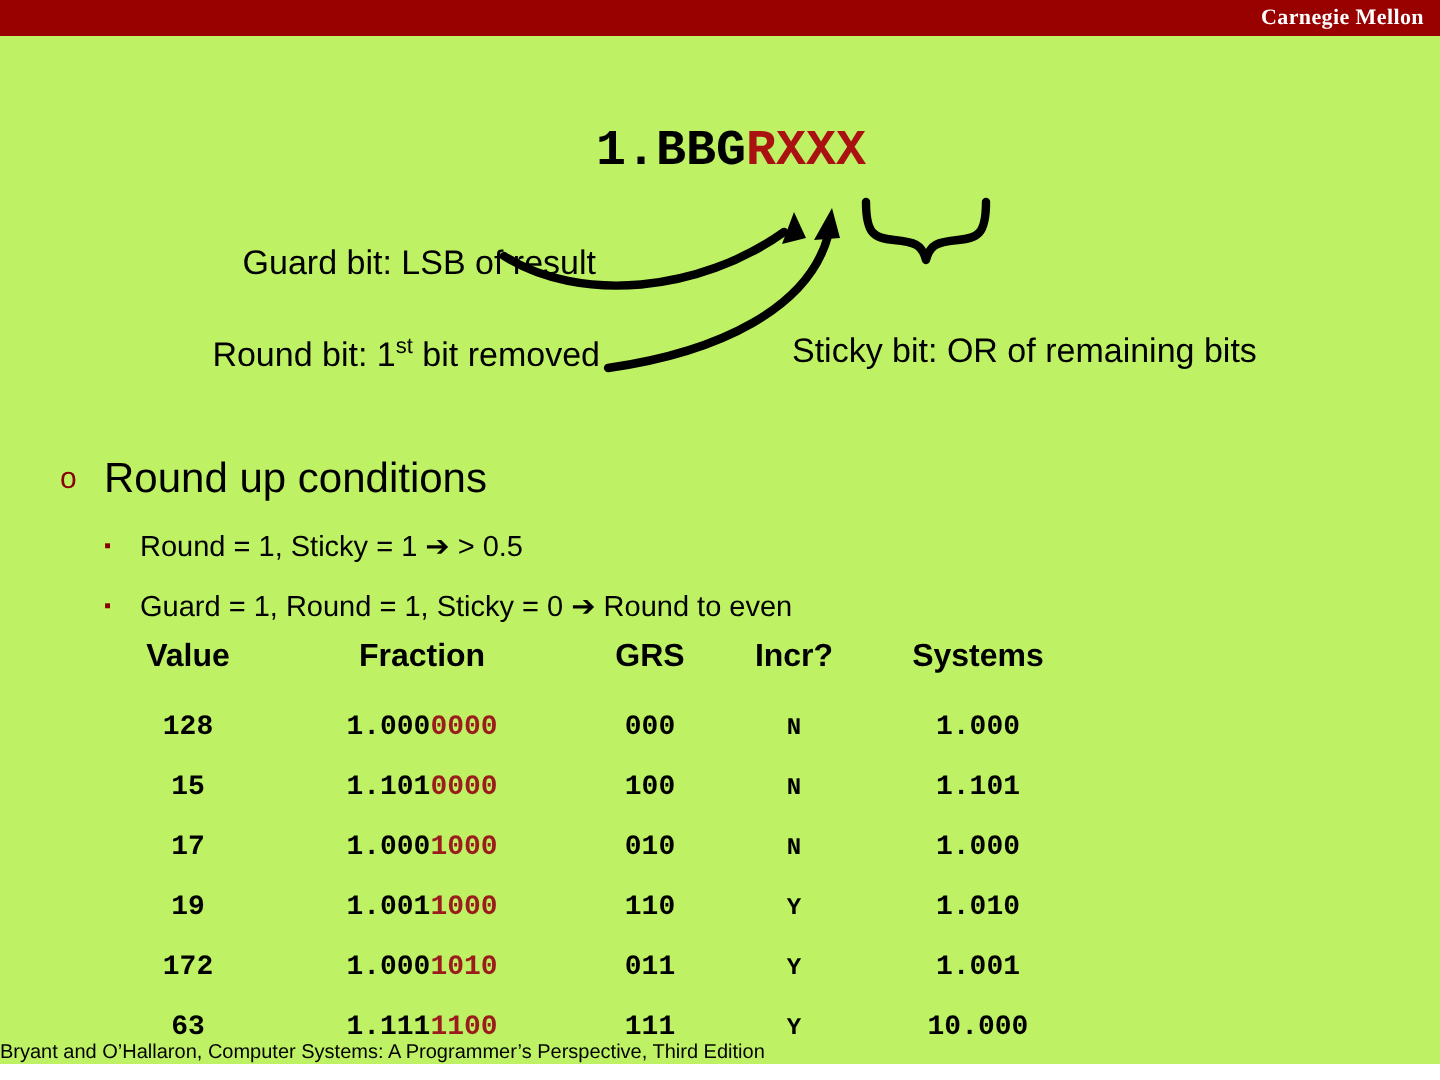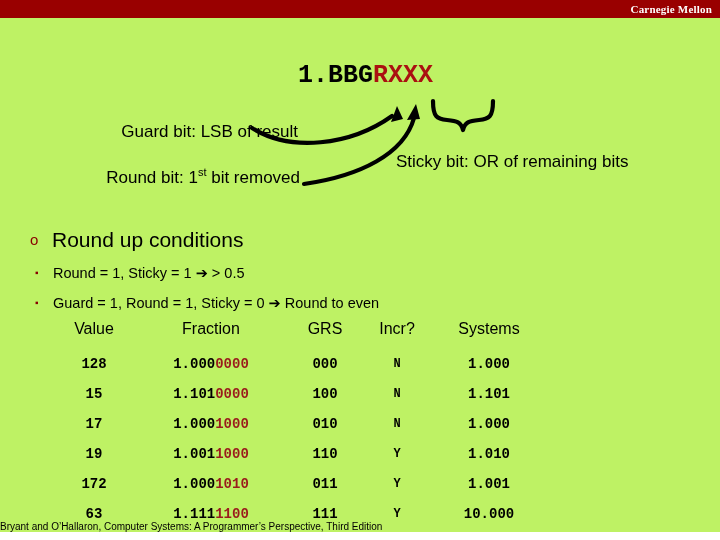--- a/index.html
+++ b/index.html
@@ -83,21 +83,21 @@
     left: 0px; top: 166px;
     width: 300px;
     text-align: right;
   }
   #callout-round sup {
     font-size: 11px;
     vertical-align: super;
     line-height: 0;
   }
   #callout-sticky {
-    left: 396px; top: 150px;
+    left: 396px; top: 164px;
   }
 
   
   #overlay {
     position: absolute;
     left: 0; top: 0;
     width: 720px; height: 540px;
     pointer-events: none;
   }
 
@@ -111,21 +111,21 @@
   }
   #bullet-l1 .marker {
     display: inline-block;
     width: 22px;
     color: #880000;
     font-size: 15px;
     vertical-align: 2px;
   }
   .bullet-l2 {
     position: absolute;
-    left: 35px;
+    left: 52px;
     font-size: 14.5px;
     color: #000000;
     white-space: nowrap;
   }
   .bullet-l2 .marker {
     display: inline-block;
     width: 18px;
     color: #880000;
     font-size: 10px;
     vertical-align: 2px;
@@ -134,21 +134,21 @@
   #bullet-b { top: 295px; }
 
   
   #rtable {
     position: absolute;
     left: 52px; top: 320px;
     border-collapse: collapse;
   }
   #rtable th {
     font-size: 16px;
-    font-weight: normal;
+    font-weight: bold;
     color: #000000;
     text-align: center;
     padding: 0 0 11px 0;
   }
   #rtable td {
     font-family: "Liberation Mono", monospace;
     font-size: 14px;
     color: #000000;
     padding: 7px 0;
     text-align: center;

